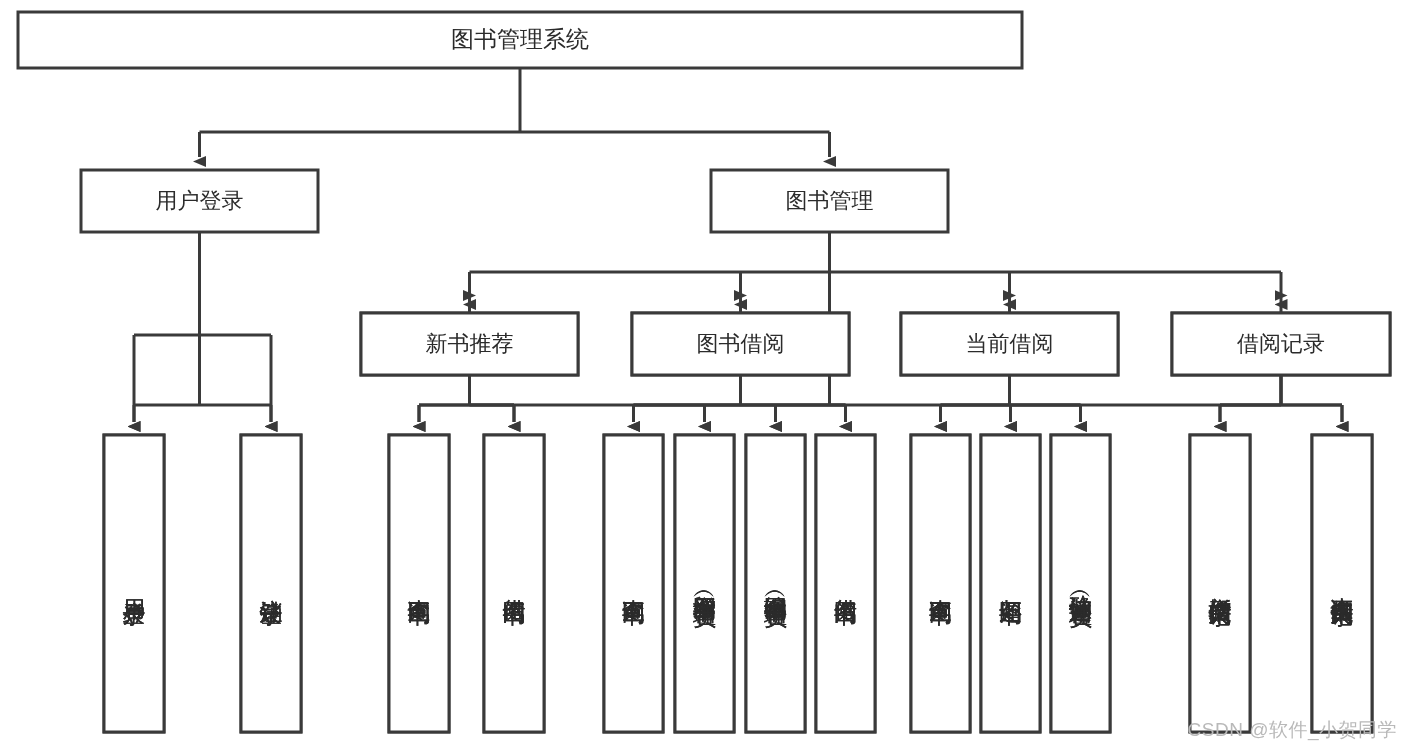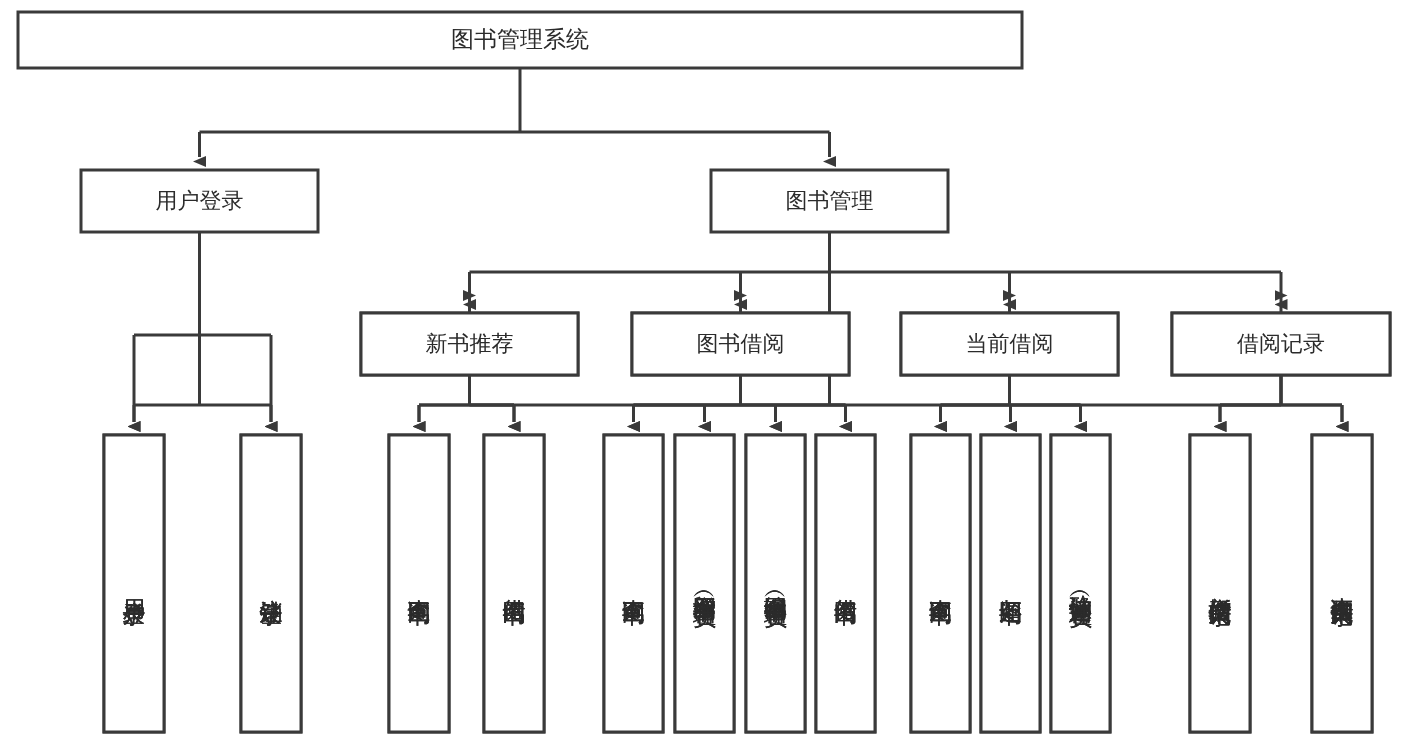--- a/index.html
+++ b/index.html
@@ -230,13 +230,14 @@
       <div class="vlabel" style="left: 675px; top: 435px; width: 59px; height: 297px;">新增图书（管理员）</div>
       <div class="vlabel" style="left: 746px; top: 435px; width: 59px; height: 297px;">编辑图书（管理员）</div>
       <div class="vlabel" style="left: 816px; top: 435px; width: 59px; height: 297px;">借阅图书</div>
       <div class="vlabel" style="left: 911px; top: 435px; width: 59px; height: 297px;">查询图书</div>
       <div class="vlabel" style="left: 981px; top: 435px; width: 59px; height: 297px;">归还图书</div>
       <div class="vlabel" style="left: 1051px; top: 435px; width: 59px; height: 297px;">确认归还（管理员）</div>
       <div class="vlabel" style="left: 1190px; top: 435px; width: 60px; height: 297px;">新增借阅记录</div>
       <div class="vlabel" style="left: 1312px; top: 435px; width: 60px; height: 297px;">查询借阅记录</div>
     </div>
 
+  <div class="watermark">CSDN @软件_小贺同学</div>
 </div>
 
 </body></html>

